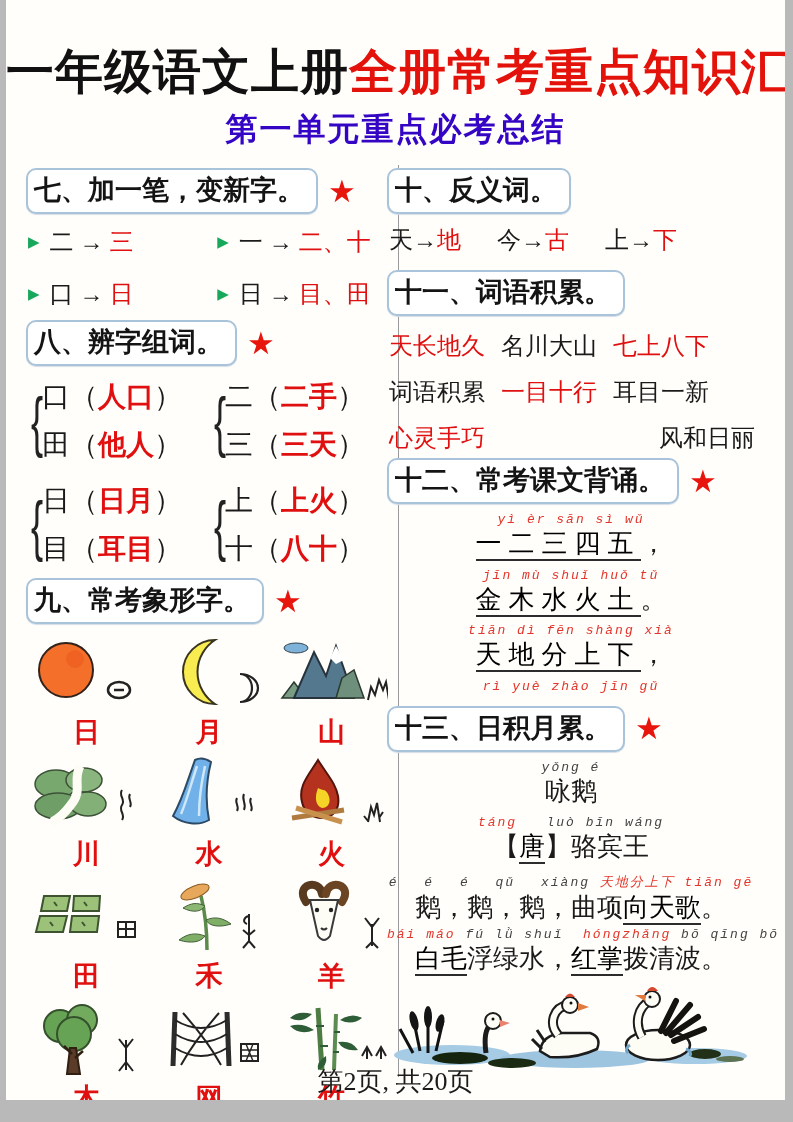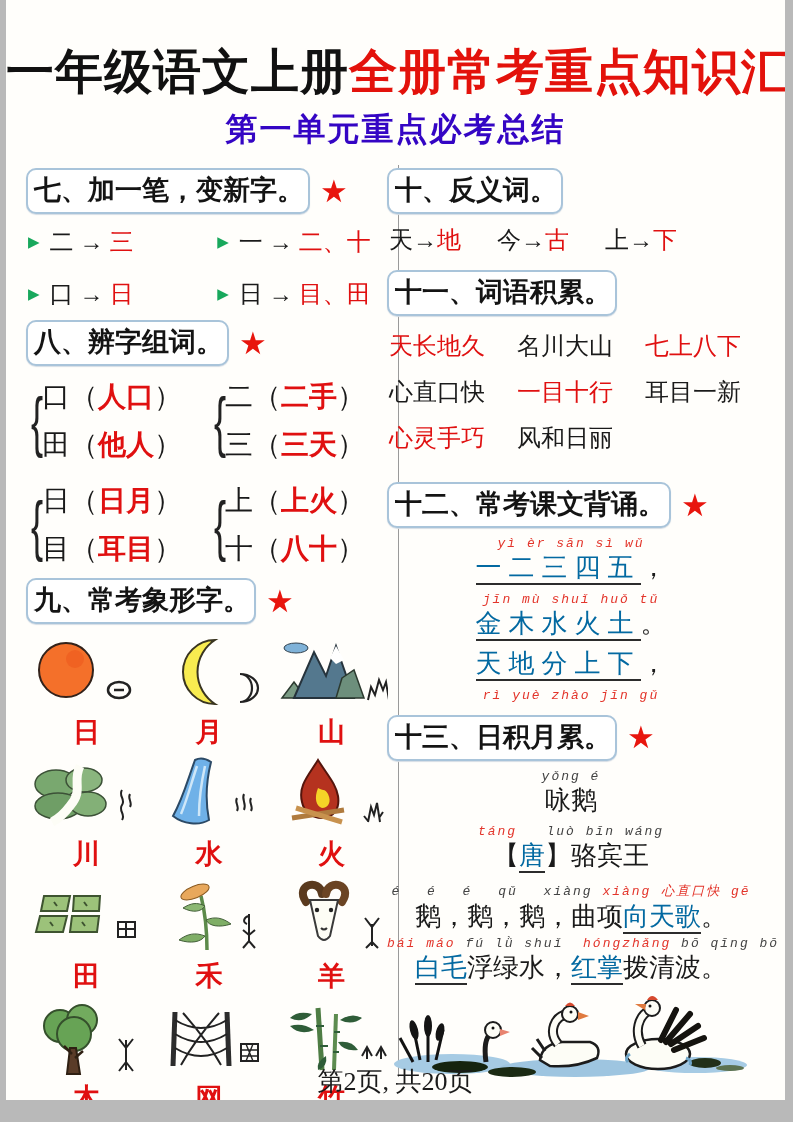--- a/index.html
+++ b/index.html
@@ -15,21 +15,21 @@
   .subtitle{position:absolute;left:0;top:108px;width:100%;text-align:center;
             font-size:32px;font-weight:bold;color:#3405c4;letter-spacing:2px;}
   
   .divider{position:absolute;left:392px;top:165px;width:1px;height:912px;background:#9a9a9a;}
   .col{position:absolute;top:168px;}
   .col-left{left:20px;width:366px;}
   .col-right{left:381px;width:368px;}
   
   .sec-head{display:flex;align-items:center;margin-bottom:8px;}
   .sec-box{display:inline-block;border:2px solid #a9c4da;border-radius:10px;
-           padding:2px 4px 4px 6px;background:#fff;box-shadow:0 1px 1px #d5dde5;
+           padding:2px 12px 4px 6px;background:#fff;box-shadow:0 1px 1px #d5dde5;
            font-size:27px;font-weight:bold;color:#141414;white-space:nowrap;}
   .star{color:#e8150d;font-size:31px;margin-left:10px;line-height:1;}
   
   .s7-grid{display:grid;grid-template-columns:52% 48%;row-gap:20px;margin:12px 0 10px 2px;
            font-size:24px;color:#1a1a1a;}
   .s7-item{display:flex;align-items:center;gap:6px;white-space:nowrap;}
   .bullet{color:#18a85c;font-size:15px;margin-right:4px;}
   .red{color:#e01010;}
   .arrow{color:#1a1a1a;}
   
@@ -38,30 +38,30 @@
   .brace{font-size:66px;font-weight:100;color:#222;transform:scaleX(.55);margin-right:-6px;line-height:1;}
   .s8-lines{display:flex;flex-direction:column;gap:10px;font-size:28px;color:#1a1a1a;}
   .s8-line{white-space:nowrap;}
   .s8-word{color:#e01010;font-weight:bold;}
   
   .s9-grid{display:grid;grid-template-columns:33% 34% 33%;row-gap:6px;margin-top:10px;}
   .s9-cell{text-align:center;}
   .s9-label{display:block;color:#e01010;font-size:27px;font-weight:bold;margin-top:2px;}
   
   .s10-row{display:flex;gap:36px;font-size:24px;color:#1a1a1a;margin:10px 0 14px 2px;white-space:nowrap;}
-  .s11-row{display:flex;gap:32px;font-size:24px;margin:14px 0 0 2px;white-space:nowrap;color:#1a1a1a;}
+  .s11-row{display:flex;gap:16px;font-size:24px;margin:14px 0 0 2px;white-space:nowrap;color:#1a1a1a;}
   .w-red{color:#e01010;}
   
   .s12-lines{margin-top:8px;text-align:center;}
   .poem-block{margin-bottom:8px;}
   .py{font-size:13px;font-style:italic;letter-spacing:2px;white-space:nowrap;font-family:Liberation Mono, monospace;}
   .py-red{color:#e3352b;}
   .py-gray{color:#444;}
   .zh{font-size:26px;line-height:1.25;white-space:nowrap;}
-  .zh-red{color:#0369a1;}
+  .zh-red{color:#000000;}
   .zh-black{color:#1a1a1a;}
   .u{border-bottom:2px solid #2c2c2c;padding-bottom:1px;}
   .ls{letter-spacing:7px;}
   .ws{word-spacing:16px;}
   .center{text-align:center;}
   
   .footer{position:absolute;left:0;top:1064px;width:100%;text-align:center;
           font-family:"Liberation Serif",serif;font-size:26px;color:#1b1b1b;}
   svg{display:block;margin:0 auto;}
   .geese{margin-top:4px;}
@@ -334,43 +334,44 @@
 
     <div class="sec-head">
       <span class="sec-box">十一、词语积累。</span>
     </div>
     <div class="s11-row">
       <span class="w-red">天长地久</span>
       <span>名川大山</span>
       <span class="w-red">七上八下</span>
     </div>
     <div class="s11-row">
-      <span>心直口快</span>
+      <span>词语积累</span>
       <span class="w-red">一目十行</span>
       <span>耳目一新</span>
     </div>
-    <div class="s11-row" style="margin-bottom:28px;">
+    <div class="s11-row" style="margin-bottom:4px;justify-content:space-between;">
       <span class="w-red">心灵手巧</span>
       <span>风和日丽</span>
     </div>
 
     <div class="sec-head">
       <span class="sec-box">十二、常考课文背诵。</span>
       <span class="star">★</span>
     </div>
     <div class="s12-lines">
       <div class="poem-block">
         <div class="py py-red">yì  èr  sān  sì  wǔ</div>
         <div class="zh"><span class="zh-red u ls">一二三四五</span><span class="zh-black">，</span></div>
       </div>
       <div class="poem-block">
         <div class="py py-red">jīn  mù  shuǐ  huǒ  tǔ</div>
         <div class="zh"><span class="zh-red u ls">金木水火土</span><span class="zh-black">。</span></div>
       </div>
       <div class="poem-block">
+        <div class="py py-red">tiān  dì  fēn shàng  xià</div>
         <div class="zh"><span class="zh-red u ls">天地分上下</span><span class="zh-black">，</span></div>
       </div>
       <div class="poem-block" style="margin-bottom:12px;">
         <div class="py py-red">rì  yuè zhào  jīn  gǔ</div>
       </div>
     </div>
 
     <div class="sec-head">
       <span class="sec-box">十三、日积月累。</span>
       <span class="star">★</span>
@@ -387,21 +388,21 @@
         <span class="py-gray">luò  bīn wáng</span>
       </div>
       <div class="zh">
         <span class="zh-black">【</span><span class="zh-red u">唐</span><span class="zh-black">】</span><span class="zh-black">骆宾王</span>
       </div>
     </div>
 
     <div class="center" style="margin-top:10px;">
       <div class="py">
         <span class="py-gray ws">é é é qǔ xiàng</span>
-        <span class="py-red">xiàng 心直口快  gē</span>
+        <span class="py-red">天地分上下 tiān  gē</span>
       </div>
       <div class="zh">
         <span class="zh-black">鹅，鹅，鹅，曲项</span><span class="zh-red u">向天歌</span><span class="zh-black">。</span>
       </div>
     </div>
 
     <div class="center" style="margin-top:4px;">
       <div class="py">
         <span class="py-red">bái máo</span>
         <span class="py-gray">fú  lǜ  shuǐ</span>&nbsp;

